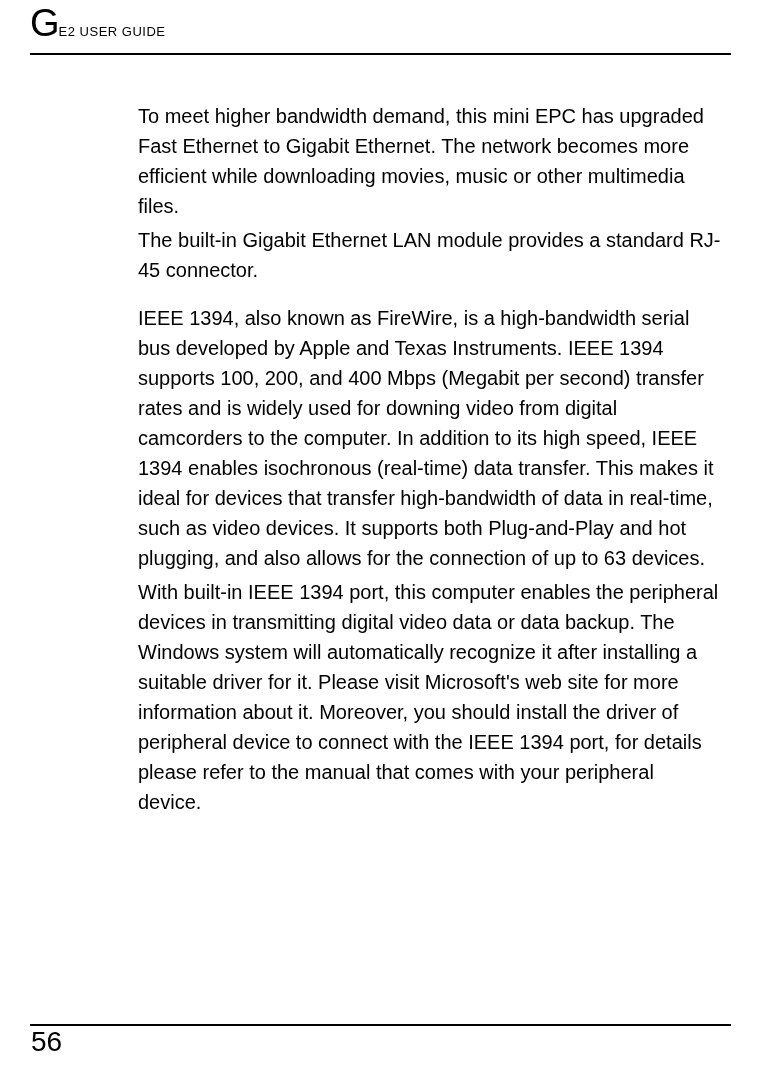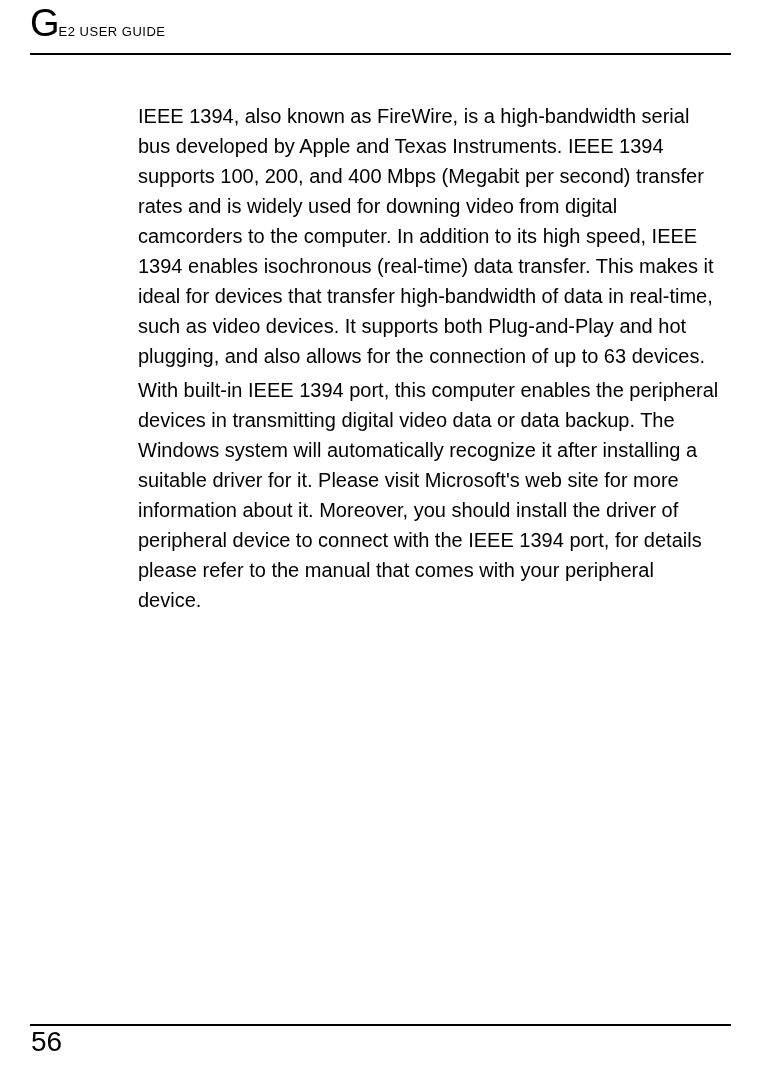--- a/index.html
+++ b/index.html
@@ -102,21 +102,23 @@
   <div class="header">
     <span class="header-g">G</span>
       <span class="header-text">E2 USER GUIDE</span>
   </div>
 
   <hr class="header-divider">
 
   <div class="content">
 
 
+    <p class="body-text-tight">To meet higher bandwidth demand, this mini EPC has upgraded Fast Ethernet to Gigabit Ethernet. The network becomes more efficient while downloading movies, music or other multimedia files.</p>
 
+    <p class="body-text">The built-in Gigabit Ethernet LAN module provides a standard RJ-45 connector.</p>
 
 
     <p class="body-text-tight">IEEE 1394, also known as FireWire, is a high-bandwidth serial bus developed by Apple and Texas Instruments. IEEE 1394 supports 100, 200, and 400 Mbps (Megabit per second) transfer rates and is widely used for downing video from digital camcorders to the computer. In addition to its high speed, IEEE 1394 enables isochronous (real-time) data transfer. This makes it ideal for devices that transfer high-bandwidth of data in real-time, such as video devices. It supports both Plug-and-Play and hot plugging, and also allows for the connection of up to 63 devices.</p>
 
     <p class="body-text">With built-in IEEE 1394 port, this computer enables the peripheral devices in transmitting digital video data or data backup. The Windows system will automatically recognize it after installing a suitable driver for it. Please visit Microsoft's web site for more information about it. Moreover, you should install the driver of peripheral device to connect with the IEEE 1394 port, for details please refer to the manual that comes with your peripheral device.</p>
 
   </div>
 
   <hr class="footer-divider">
 

